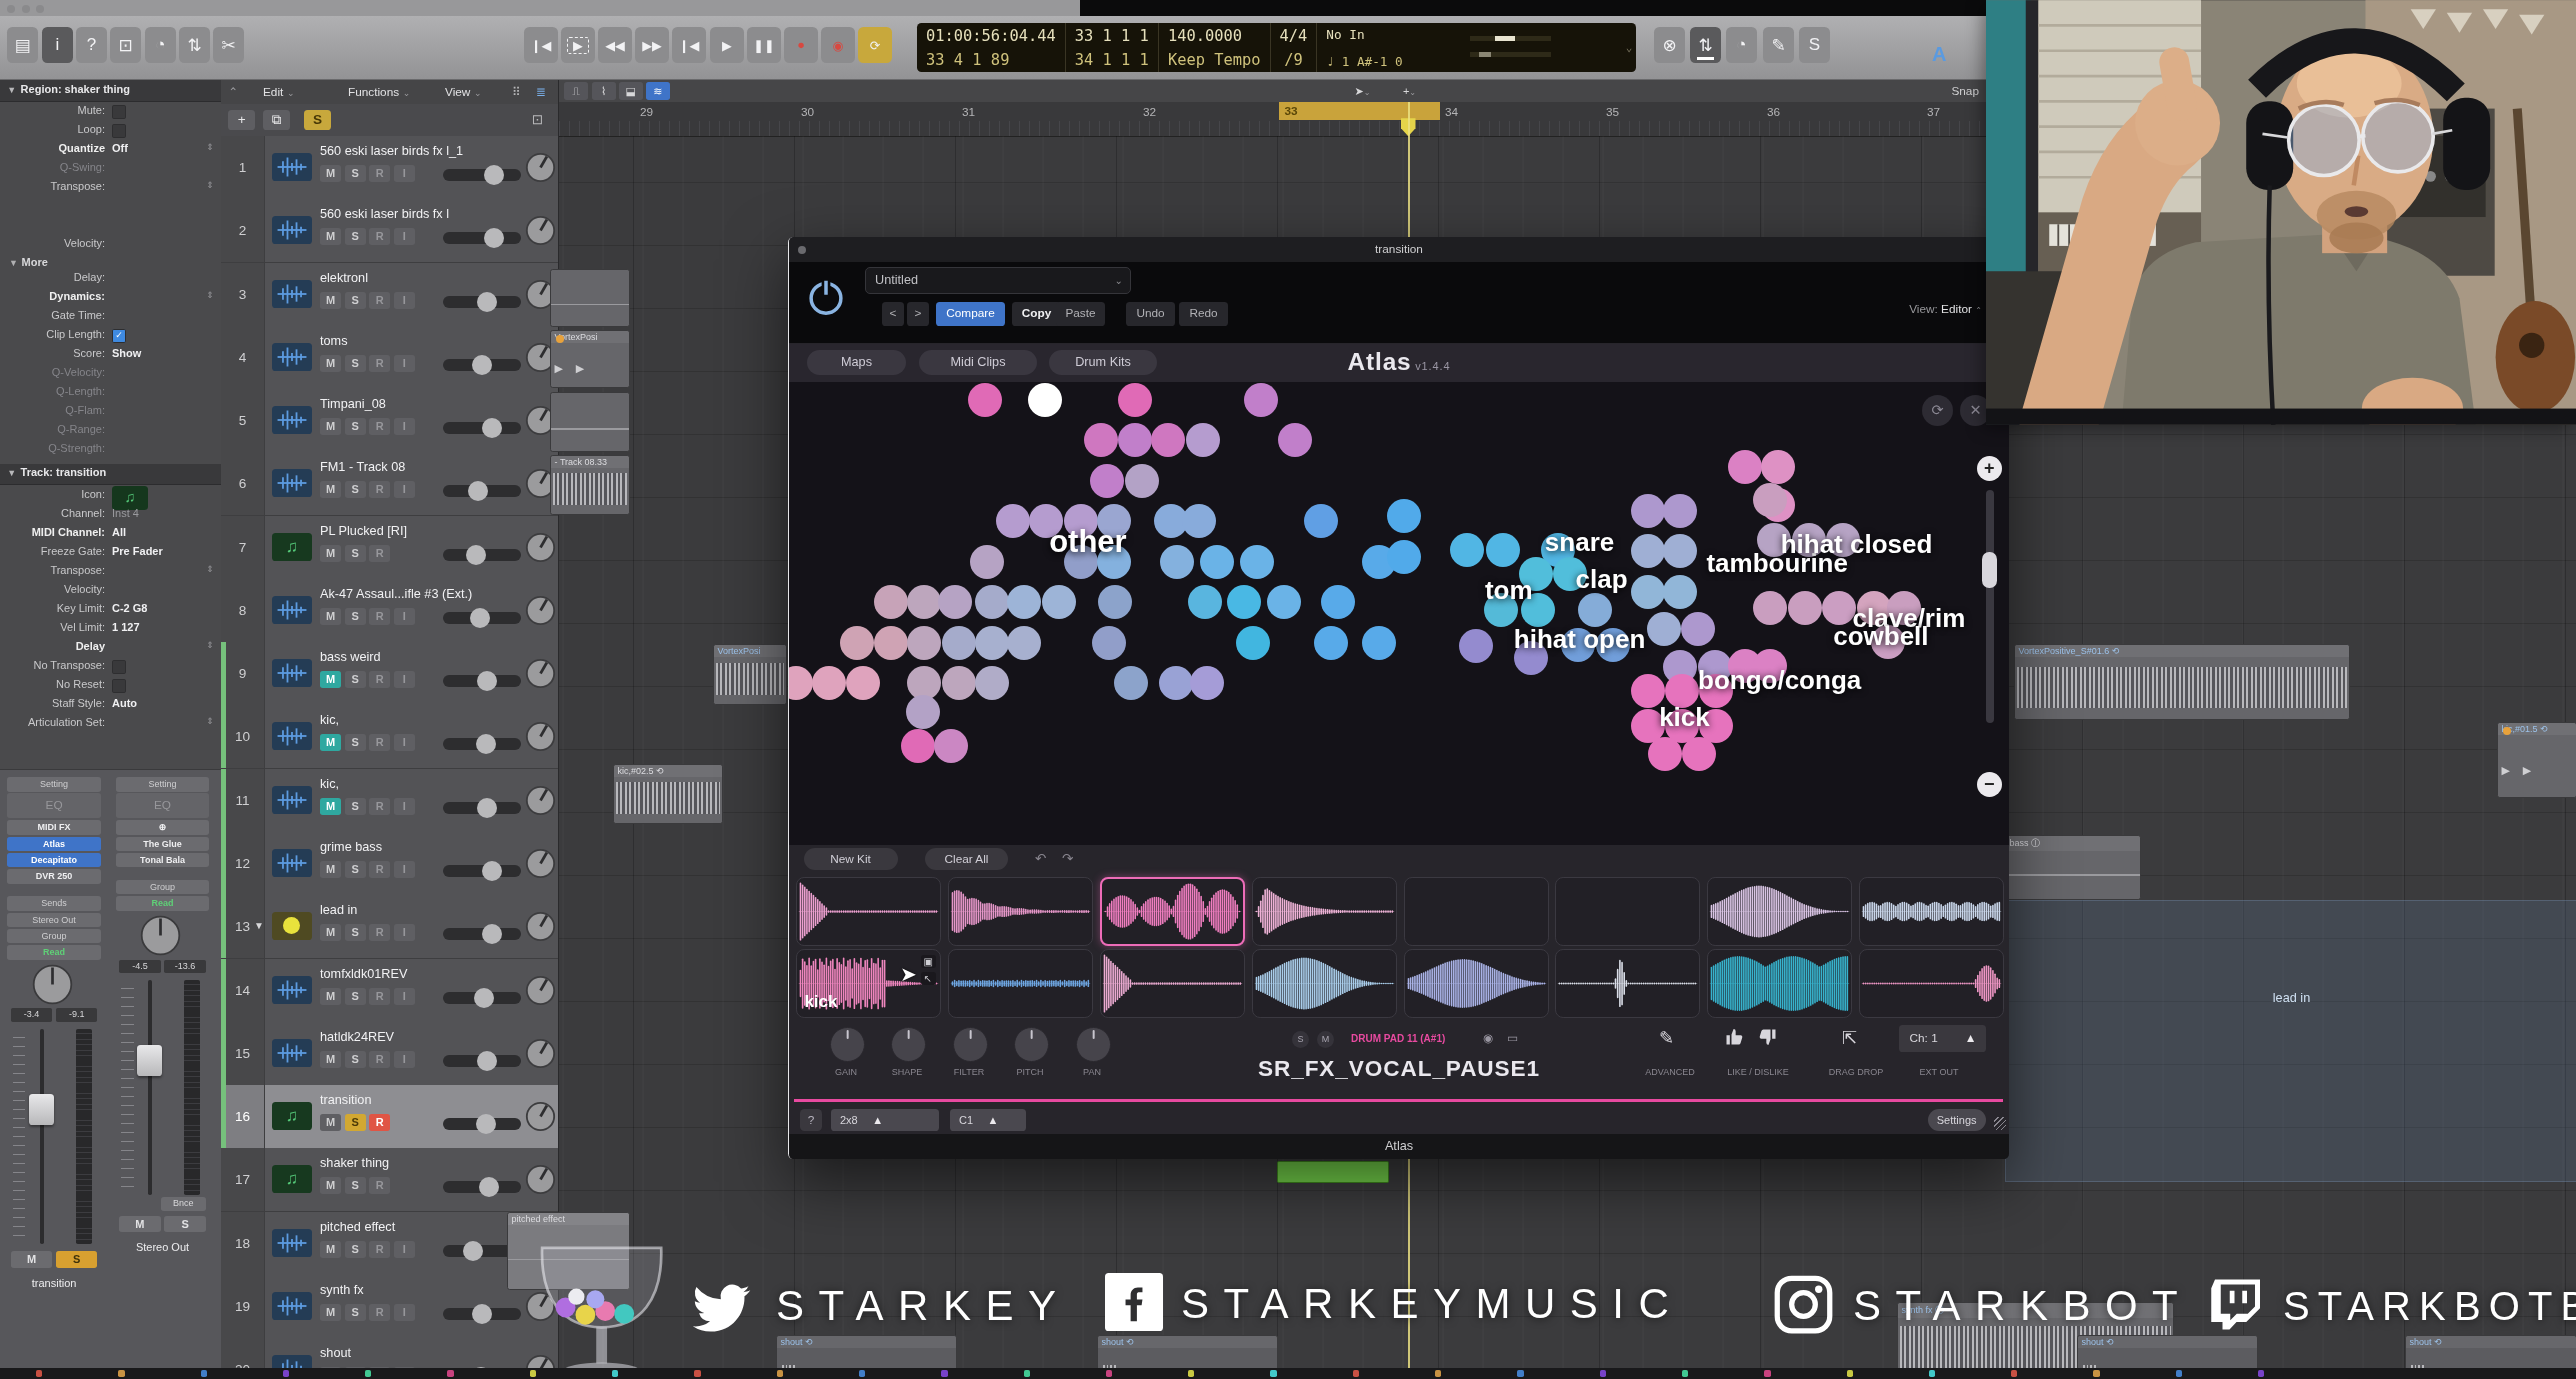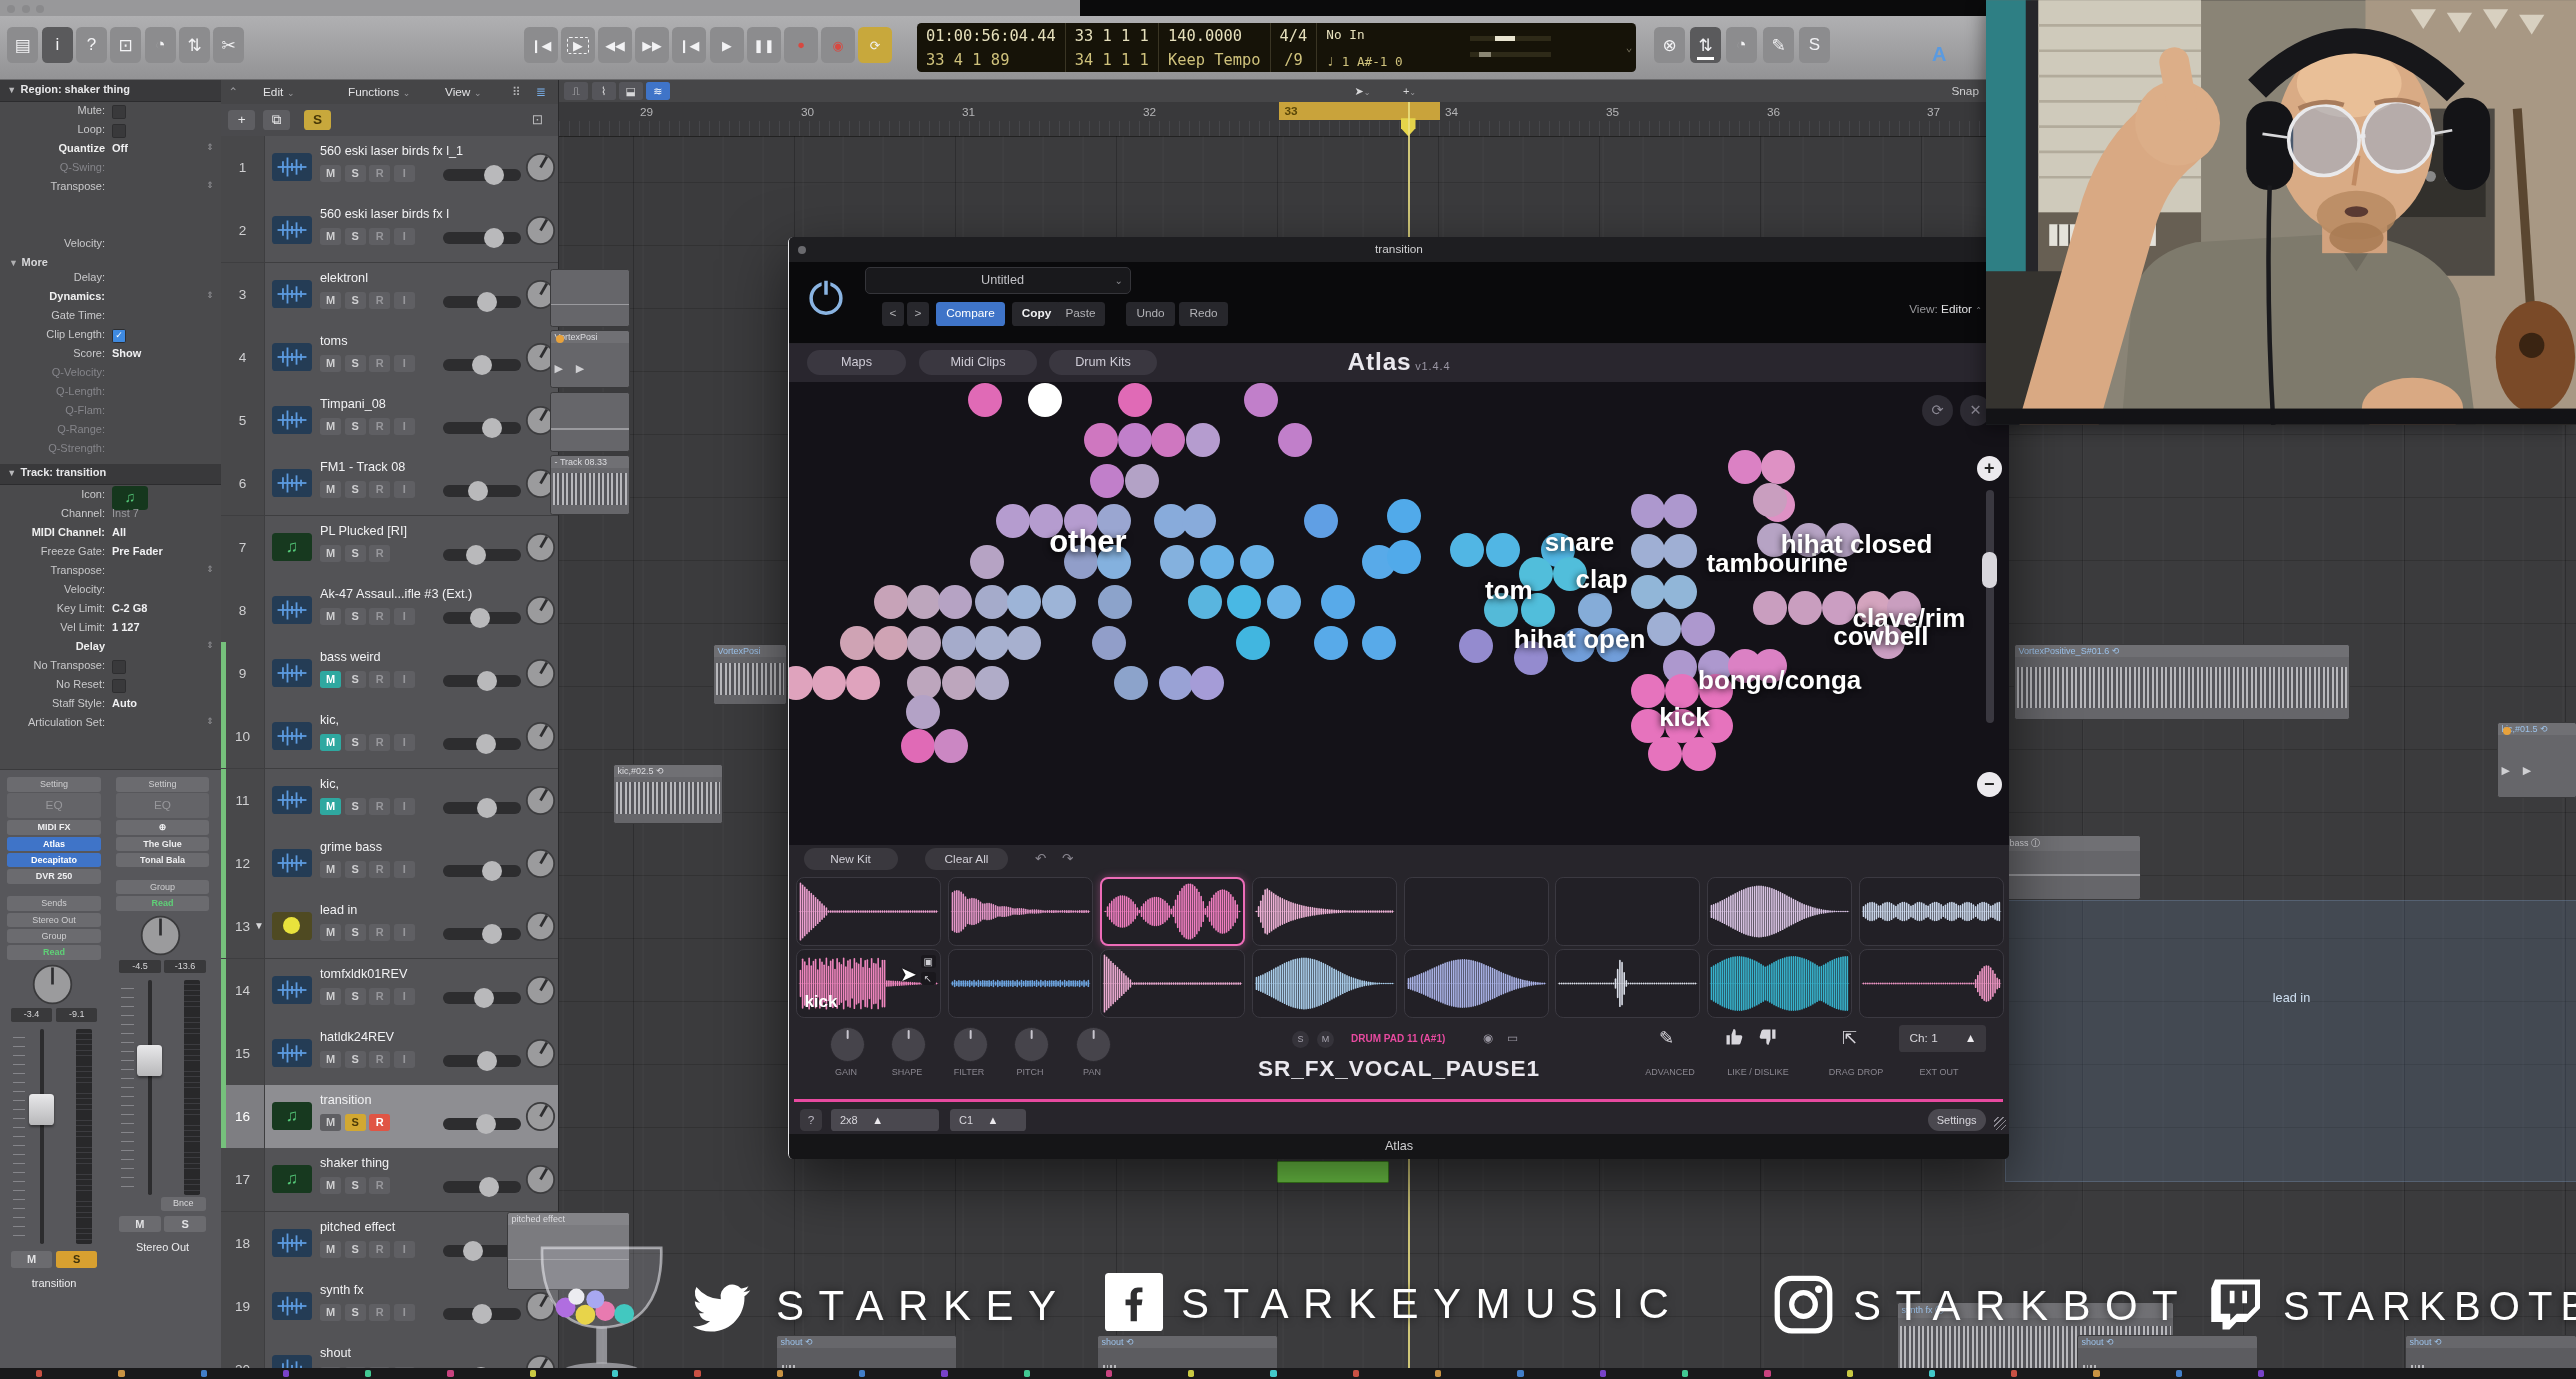--- a/index.html
+++ b/index.html
@@ -127,21 +127,21 @@
   .clip.shout .wv{position:absolute;left:4.5px;bottom:2.7px;width:14.5px;height:11px;background:repeating-linear-gradient(90deg,#b8b8bc 0 1.8px,#0000 1.8px 3.6px);}
   #leadregion{position:absolute;background:rgba(96,122,160,0.22);border:0.9px solid rgba(140,170,210,0.25);z-index:1;}
   #leadregion span{position:absolute;left:50%;top:90px;transform:translateX(-50%);color:#cfe0f2;font-size:12.7px;}
   #greenclip{position:absolute;background:#74d24a;border:0.9px solid #3f8a1e;border-radius:1.8px;z-index:4;}
   
   #plugin{left:788px;top:237px;width:1220px;height:922px;z-index:6;border-radius:5.4px;box-shadow:0 22.6px 63px rgba(0,0,0,.55);border-left:1.8px solid #e8e8ea;background:#27252b;overflow:hidden;}
   #ptitle{position:absolute;left:0;top:0;width:100%;height:25px;background:#1e1e21;color:#cfcfd1;font-size:11.8px;text-align:center;line-height:25px;}
   #ptitle .cdot{position:absolute;left:9px;top:9px;width:8.1px;height:8.1px;border-radius:50%;background:#6a6a6e;}
   #phead{position:absolute;left:0;top:25px;width:100%;height:81px;background:#0a0a0c;}
   #power{position:absolute;left:16.3px;top:9px;width:42px;height:51px;color:#8ab4e2;}
-  #preset{position:absolute;left:76px;top:5.4px;width:255px;height:25px;background:#19191c;border:0.9px solid #35353a;border-radius:5px;color:#c2c2c6;font-size:12.7px;line-height:25px;padding-left:9px;text-align:center;}
+  #preset{position:absolute;left:76px;top:5.4px;width:255px;height:25px;background:#19191c;border:0.9px solid #35353a;border-radius:5px;color:#c2c2c6;font-size:12.7px;line-height:25px;padding-left:9px;}
   #preset .cv{position:absolute;right:7.2px;color:#8a8a8e;font-size:10px;}
   .pnav{position:absolute;top:40px;height:23.5px;border-radius:3.6px;background:#27272c;color:#b2b2b6;font-size:11.8px;text-align:center;line-height:23.5px;}
   .pnav.blue{background:#3f74c8;color:#fff;}
   .pnav.bold{color:#f0f0f2;font-weight:bold;}
   #pview{position:absolute;right:27px;top:40px;font-size:11.8px;color:#98989c;}
   #pview b{color:#e2e2e4;font-weight:normal;}
   #ptabs{position:absolute;left:0;top:107px;width:100%;height:38px;background:#29262e;}
   .ptab{position:absolute;top:6.3px;height:25px;border-radius:12.7px;background:#3a3740;color:#cfccd6;font-size:12.7px;text-align:center;line-height:25px;}
   #atlastitle{position:absolute;left:0;top:3.6px;width:100%;text-align:center;color:#eae8ee;font-size:24.4px;font-weight:bold;letter-spacing:0.9px;}
   #atlastitle small{font-size:11px;color:#9a96a4;font-weight:normal;margin-left:3.6px;}
@@ -359,21 +359,21 @@
         </div>
       </div>
     <div class="ihdr" style="margin-top:5.4px"><span class="tri">▼</span><span>Track:   transition</span></div>
     <div id="track-rows">
         <div class="irow">
           <div class="lab">Icon:</div>
           <div class="iconchip">♫</div>
         </div>
         <div class="irow">
           <div class="lab">Channel:</div>
-          <div class="val dim">Inst 7</div>
+          <div class="val dim">Inst 4</div>
         </div>
         <div class="irow">
           <div class="lab b">MIDI Channel:</div>
           <div class="val">All</div>
         </div>
         <div class="irow">
           <div class="lab">Freeze Gate:</div>
           <div class="val">Pre Fader</div>
         </div>
         <div class="irow">

